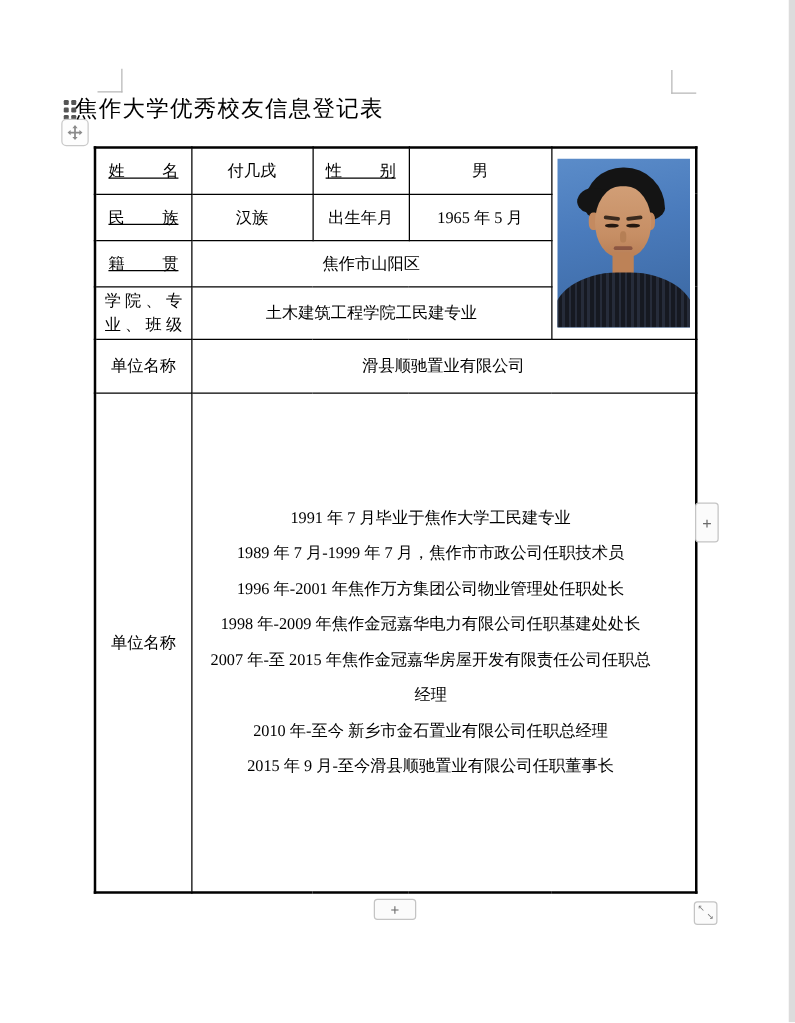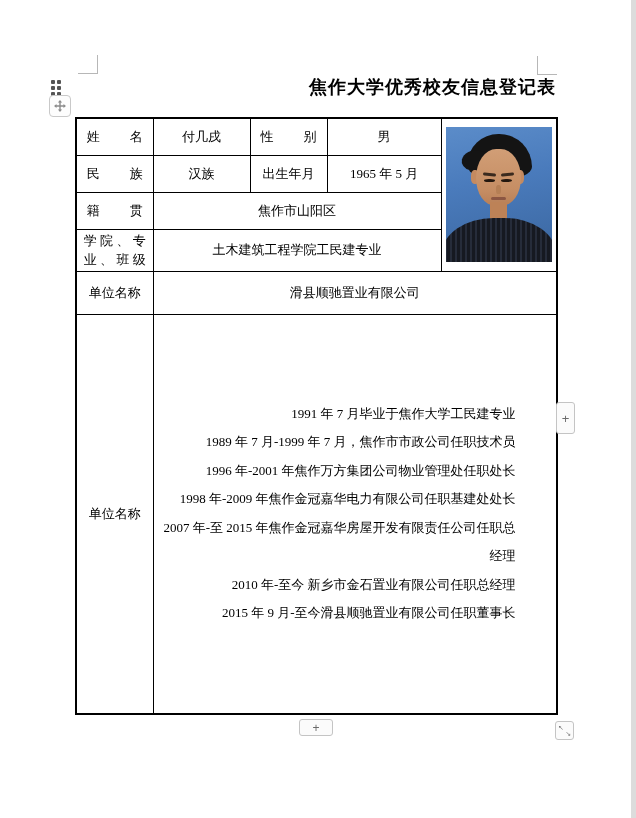--- a/index.html
+++ b/index.html
@@ -16,33 +16,33 @@
   .corner.tl{left:78px;top:55px;border-right:1px solid #b7b7b7;border-bottom:1px solid #b7b7b7;}
   .corner.tr{left:537px;top:56px;border-left:1px solid #b7b7b7;border-bottom:1px solid #b7b7b7;}
   
   .drag-dots{position:absolute;left:51px;top:80px;display:grid;grid-template-columns:4px 4px;grid-gap:2px;}
   .drag-dots i{width:4px;height:4px;background:#555;border-radius:1px;}
   
   .move-handle{position:absolute;left:49px;top:95px;width:20px;height:20px;background:#fdfdfd;
     border:1px solid #c9c9c9;border-radius:4px;display:flex;align-items:center;justify-content:center;}
   .move-handle svg{display:block;}
   
-  .doc-title{position:absolute;left:75px;top:75px;width:481px;text-align:right;
-    font-size:18px;font-weight:700;letter-spacing:1px;}
+  .doc-title{position:absolute;left:60px;top:75px;width:481px;text-align:left;
+    font-size:18px;font-weight:400;letter-spacing:1px;}
   
   table.form{position:absolute;left:75px;top:117px;border-collapse:collapse;table-layout:fixed;
     border:2px solid #000;}
   table.form td{border:1px solid #000;padding:0;text-align:center;vertical-align:middle;
     font-size:13px;box-sizing:border-box;overflow:hidden;}
-  .spread{display:block;width:56px;margin:0 auto;text-align:justify;text-align-last:justify;}
+  .spread{display:block;width:56px;margin:0 auto;text-align:justify;text-align-last:justify;text-decoration:underline;}
   .spread-wide{display:block;width:62px;margin:0 auto;text-align:justify;text-align-last:justify;line-height:19px;}
   td.photo-cell{vertical-align:middle;}
   
   td.basic-cell{vertical-align:middle;}
-  .basic-wrap{width:362px;margin:0 auto 0 0;text-align:right;line-height:28.5px;font-size:13px;}
+  .basic-wrap{width:362px;margin:0 auto 0 10px;text-align:center;line-height:28.5px;font-size:13px;}
   .basic-wrap p{margin:0;}
   
   .photo{position:relative;width:106px;height:135px;margin:0 auto;overflow:hidden;
     background:linear-gradient(168deg,#5b8cc9 0%,#4a7bbc 40%,#3a669f 100%);}
   .photo .hair{position:absolute;left:21%;top:5%;width:60%;height:33%;background:#141414;
     border-radius:52% 56% 46% 46%/70% 80% 30% 30%;}
   .photo .hair::after{content:"";position:absolute;left:-9%;top:36%;width:40%;height:48%;background:#141414;
     border-radius:60% 0 0 40%;transform:rotate(14deg);}
   .photo .face{position:absolute;left:29%;top:16%;width:42%;height:42%;
     background:linear-gradient(180deg,#d19e76 0%,#c68e64 70%,#b87f57 100%);

